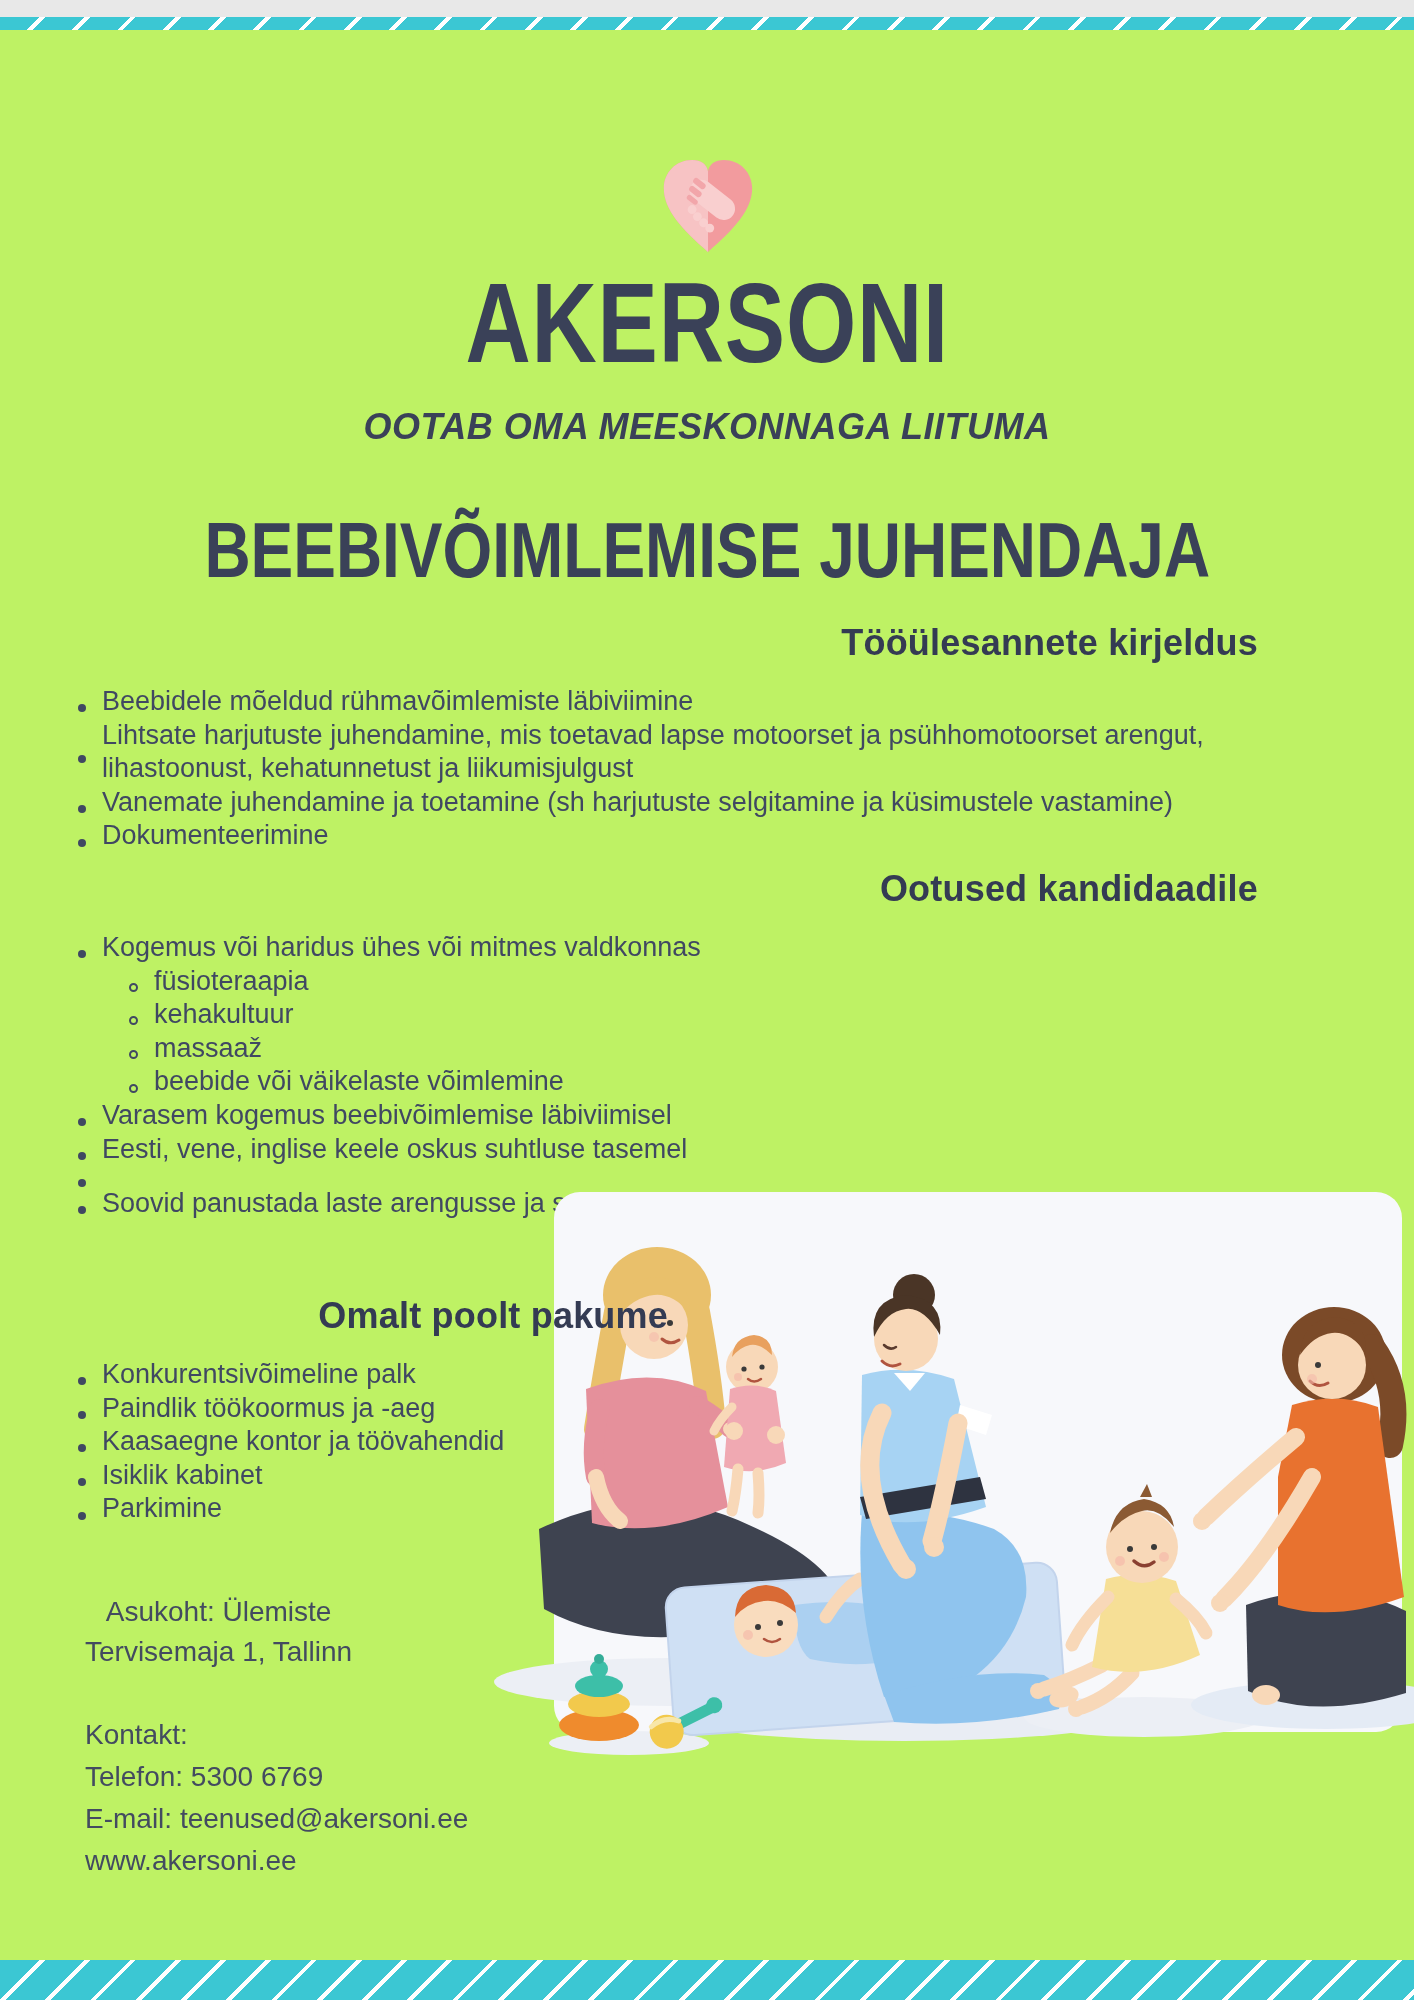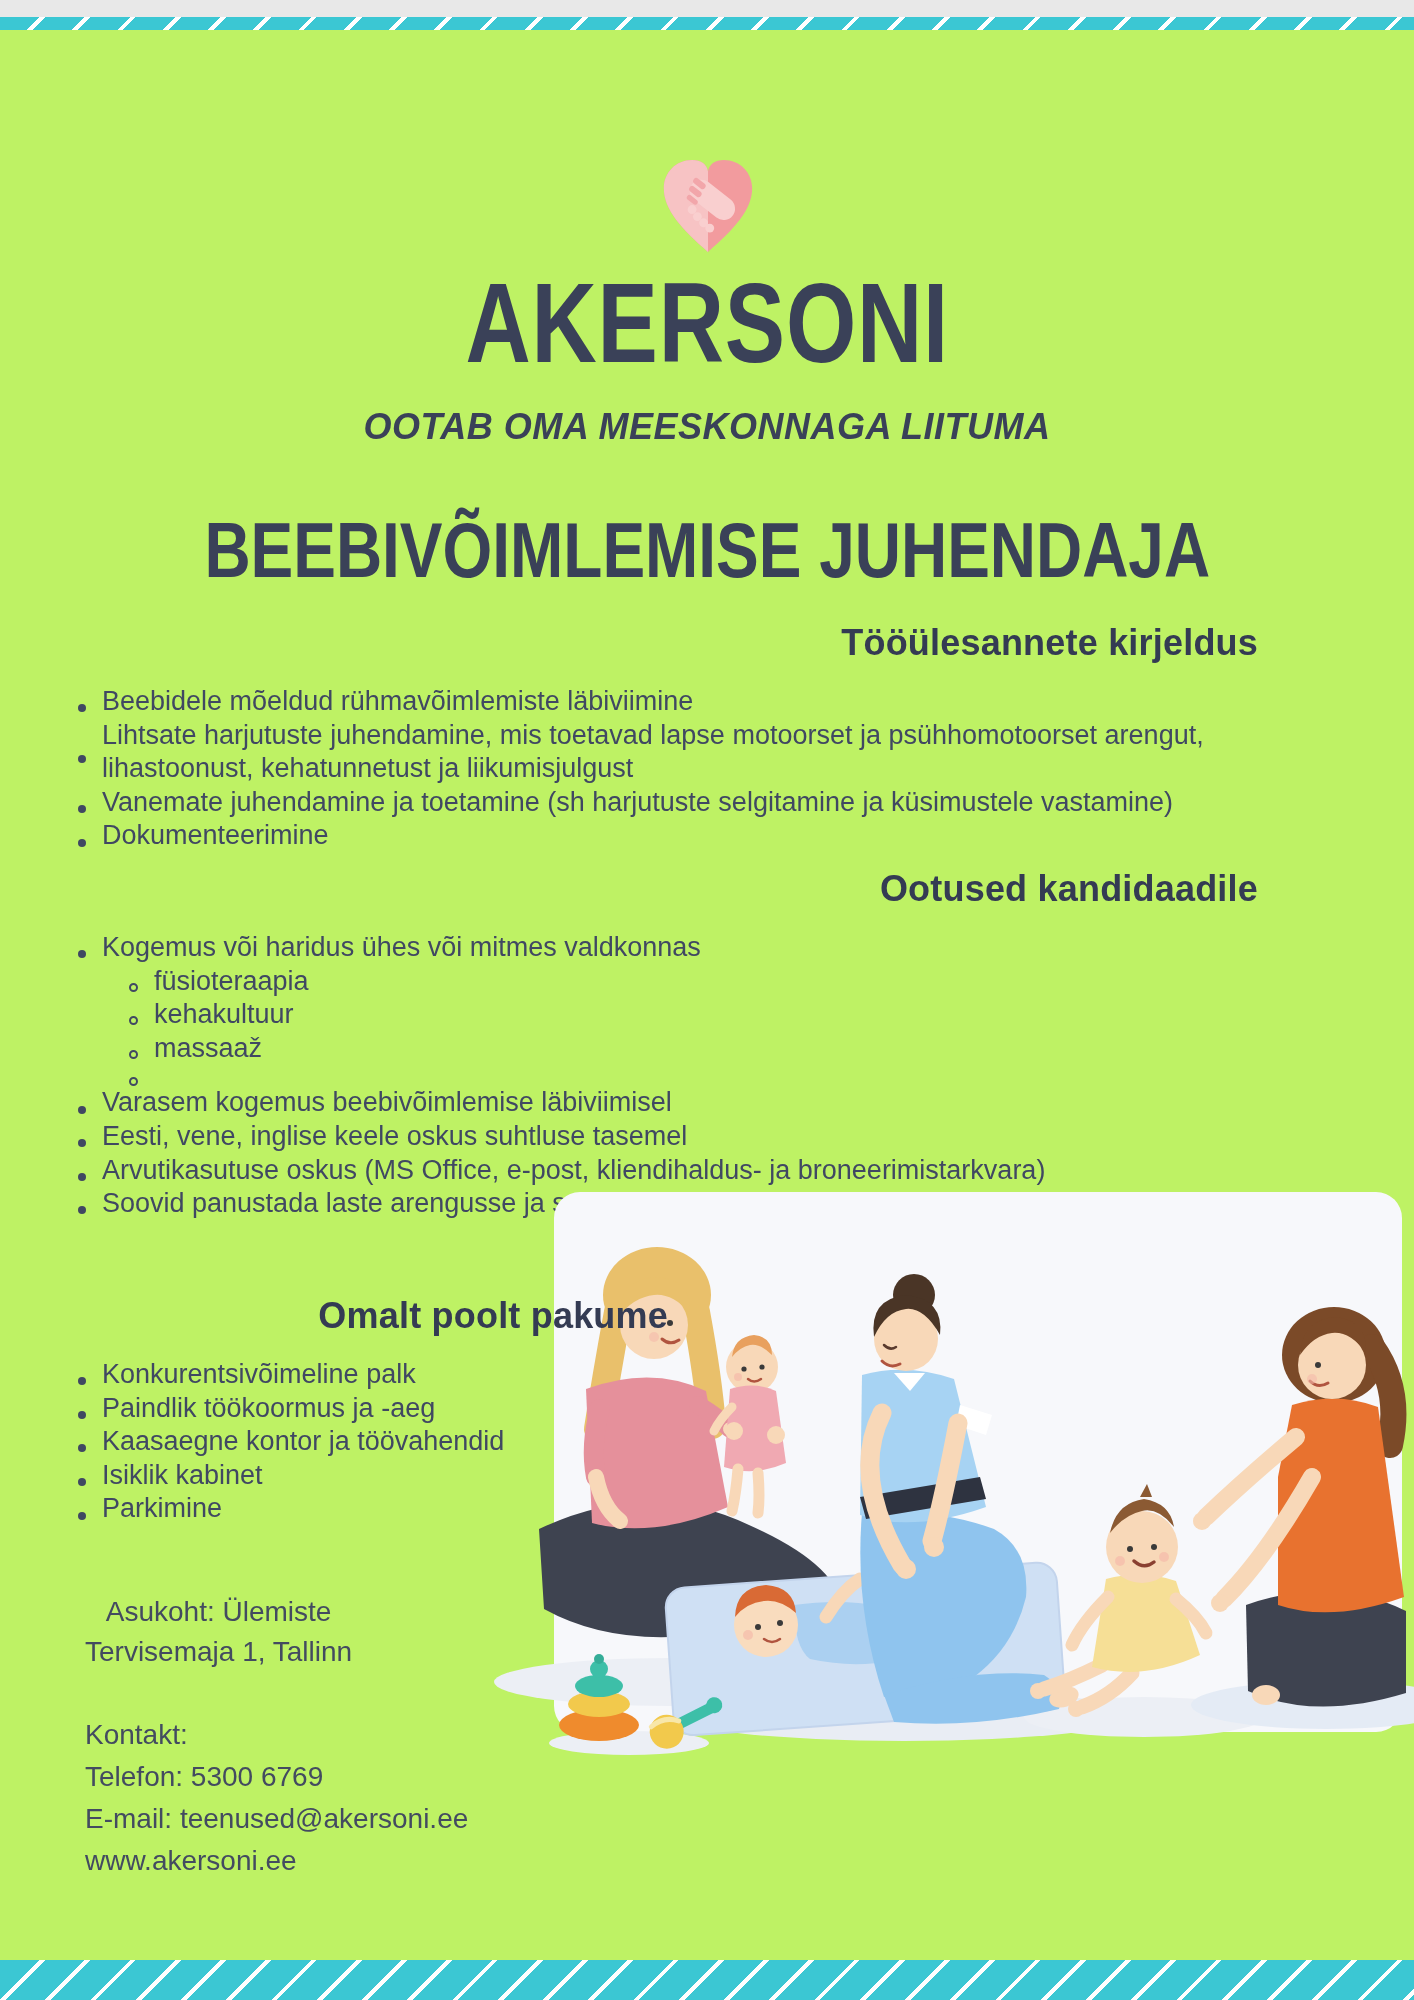--- a/index.html
+++ b/index.html
@@ -140,32 +140,32 @@
         <li class="sub">
           <span class="marker"></span>
           <span class="li-text">kehakultuur</span>
         </li>
         <li class="sub">
           <span class="marker"></span>
           <span class="li-text">massaaž</span>
         </li>
         <li class="sub">
           <span class="marker"></span>
+          <span class="li-text">beebide või väikelaste võimlemine</span>
         </li>
         <li>
           <span class="marker"></span>
           <span class="li-text">Varasem kogemus beebivõimlemise läbiviimisel</span>
         </li>
         <li>
           <span class="marker"></span>
           <span class="li-text">Eesti, vene, inglise keele oskus suhtluse tasemel</span>
         </li>
         <li>
           <span class="marker"></span>
-          <span class="li-text">Arvutikasutuse oskus (MS Office, e-post, kliendihaldus- ja broneerimistarkvara)</span>
         </li>
         <li>
           <span class="marker"></span>
           <span class="li-text">Soovid panustada laste arengusse ja suhtled meelsasti ka lastevanematega</span>
         </li>
       </ul>
   </div>
 
   <div class="section sec-3">
     <h2>Omalt poolt pakume</h2>

